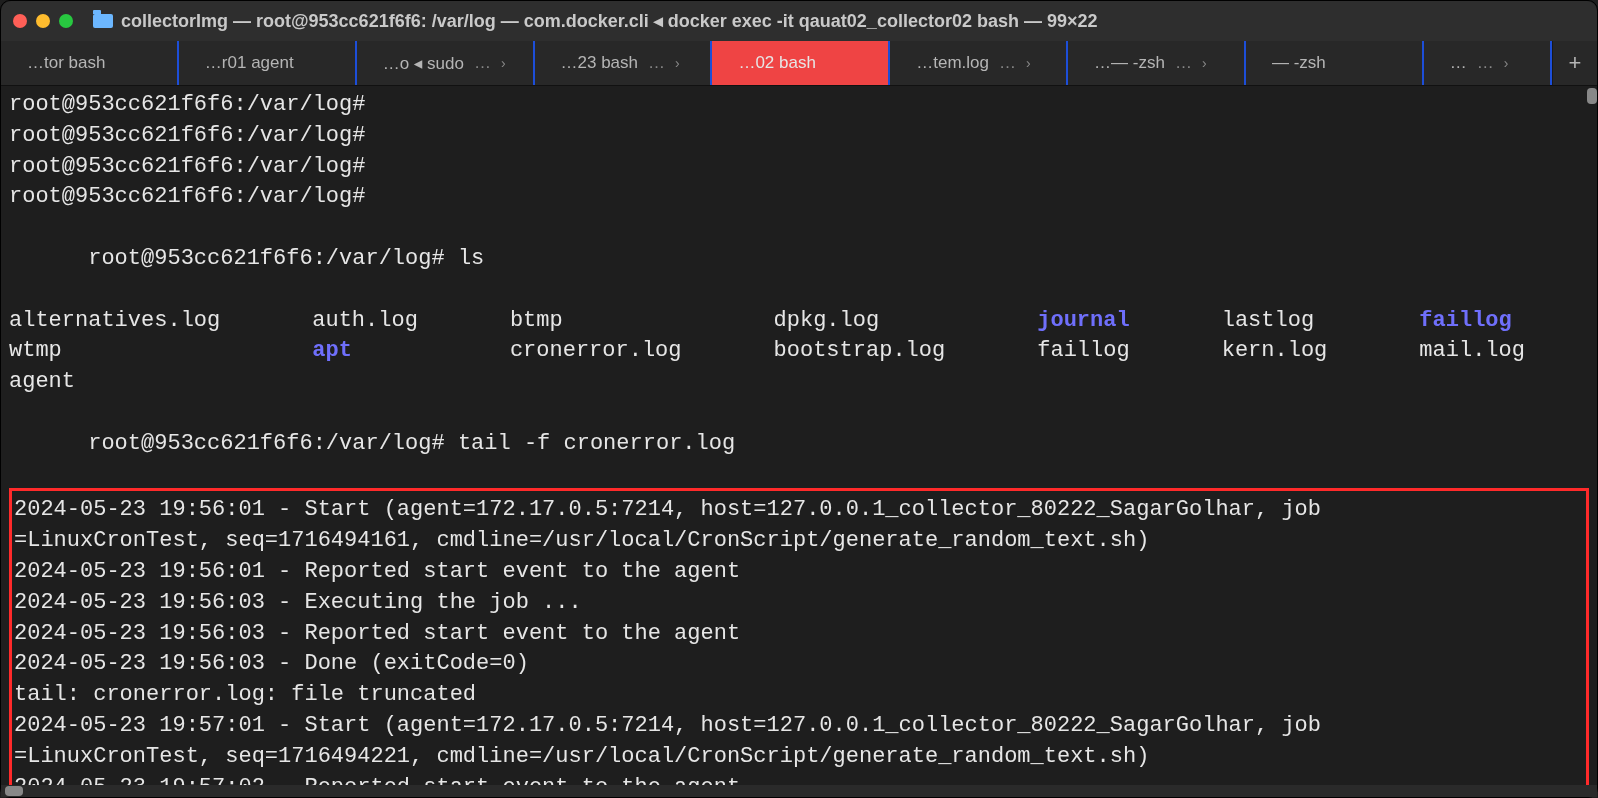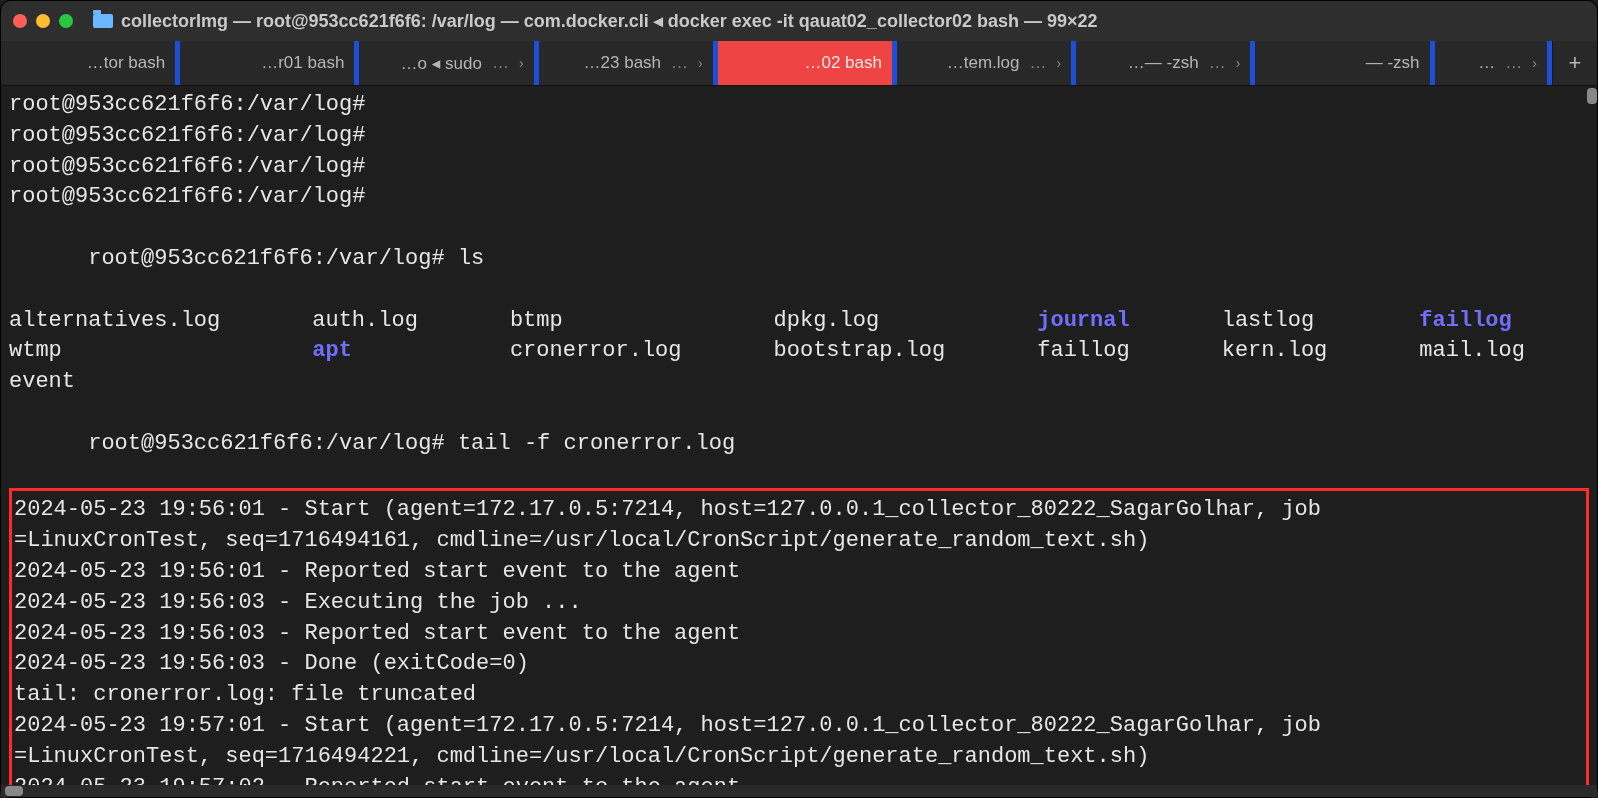--- a/index.html
+++ b/index.html
@@ -75,26 +75,26 @@
     display: flex;
     align-items: stretch;
     border-bottom: 1px solid #111;
     font-size: 17px;
     font-family: -apple-system, "Helvetica Neue", sans-serif;
   }
   .tab {
     flex: 1 1 0;
     display: flex;
     align-items: center;
-    justify-content: flex-end;
+    justify-content: flex-start;
     gap: 10px;
     color: #b5b5b5;
-    border-right: 5px solid #1d4ed8;
+    border-right: 2px solid #1d4ed8;
     background: #282828;
-    padding: 0 10px;
+    padding: 0 26px;
     white-space: nowrap;
     overflow: hidden;
     position: relative;
   }
   .tab.active {
     background: #ef4444;
     color: #e6e6e6;
   }
   .tab .chev {
     color: #888;
@@ -171,21 +171,21 @@
     </div>
     <span class="folder-icon"></span>
     <span class="title-text">collectorImg — root@953cc621f6f6: /var/log — com.docker.cli ◂ docker exec -it qauat02_collector02 bash — 99×22</span>
   </div>
 
   <div class="tabbar">
     <div class="tab">
       <span>…tor bash</span>
     </div>
     <div class="tab">
-      <span>…r01 bash</span>
+      <span>…r01 agent</span>
     </div>
     <div class="tab">
       <span>…o ◂ sudo</span>
       <span class="tab-ellipsis">…</span>
       <span class="chev">›</span>
     </div>
     <div class="tab">
       <span>…23 bash</span>
       <span class="tab-ellipsis">…</span>
       <span class="chev">›</span>
@@ -234,21 +234,21 @@
       <span>lastlog</span>
       <span class="blue">faillog</span>
       <span>wtmp</span>
 
       <span class="blue">apt</span>
       <span>cronerror.log</span>
       <span>bootstrap.log</span>
       <span>faillog</span>
       <span>kern.log</span>
       <span>mail.log</span>
-      <span>event</span>
+      <span>agent</span>
       <span></span>
     </div>
 
     <div class="line">
       <span class="prompt">root@953cc621f6f6:/var/log#</span> <span>tail -f cronerror.log</span>
     </div>
 
     <div class="highlight-box">
       <div class="line">2024-05-23 19:56:01 - Start (agent=172.17.0.5:7214, host=127.0.0.1_collector_80222_SagarGolhar, job</div>
       <div class="line">=LinuxCronTest, seq=1716494161, cmdline=/usr/local/CronScript/generate_random_text.sh)</div>

